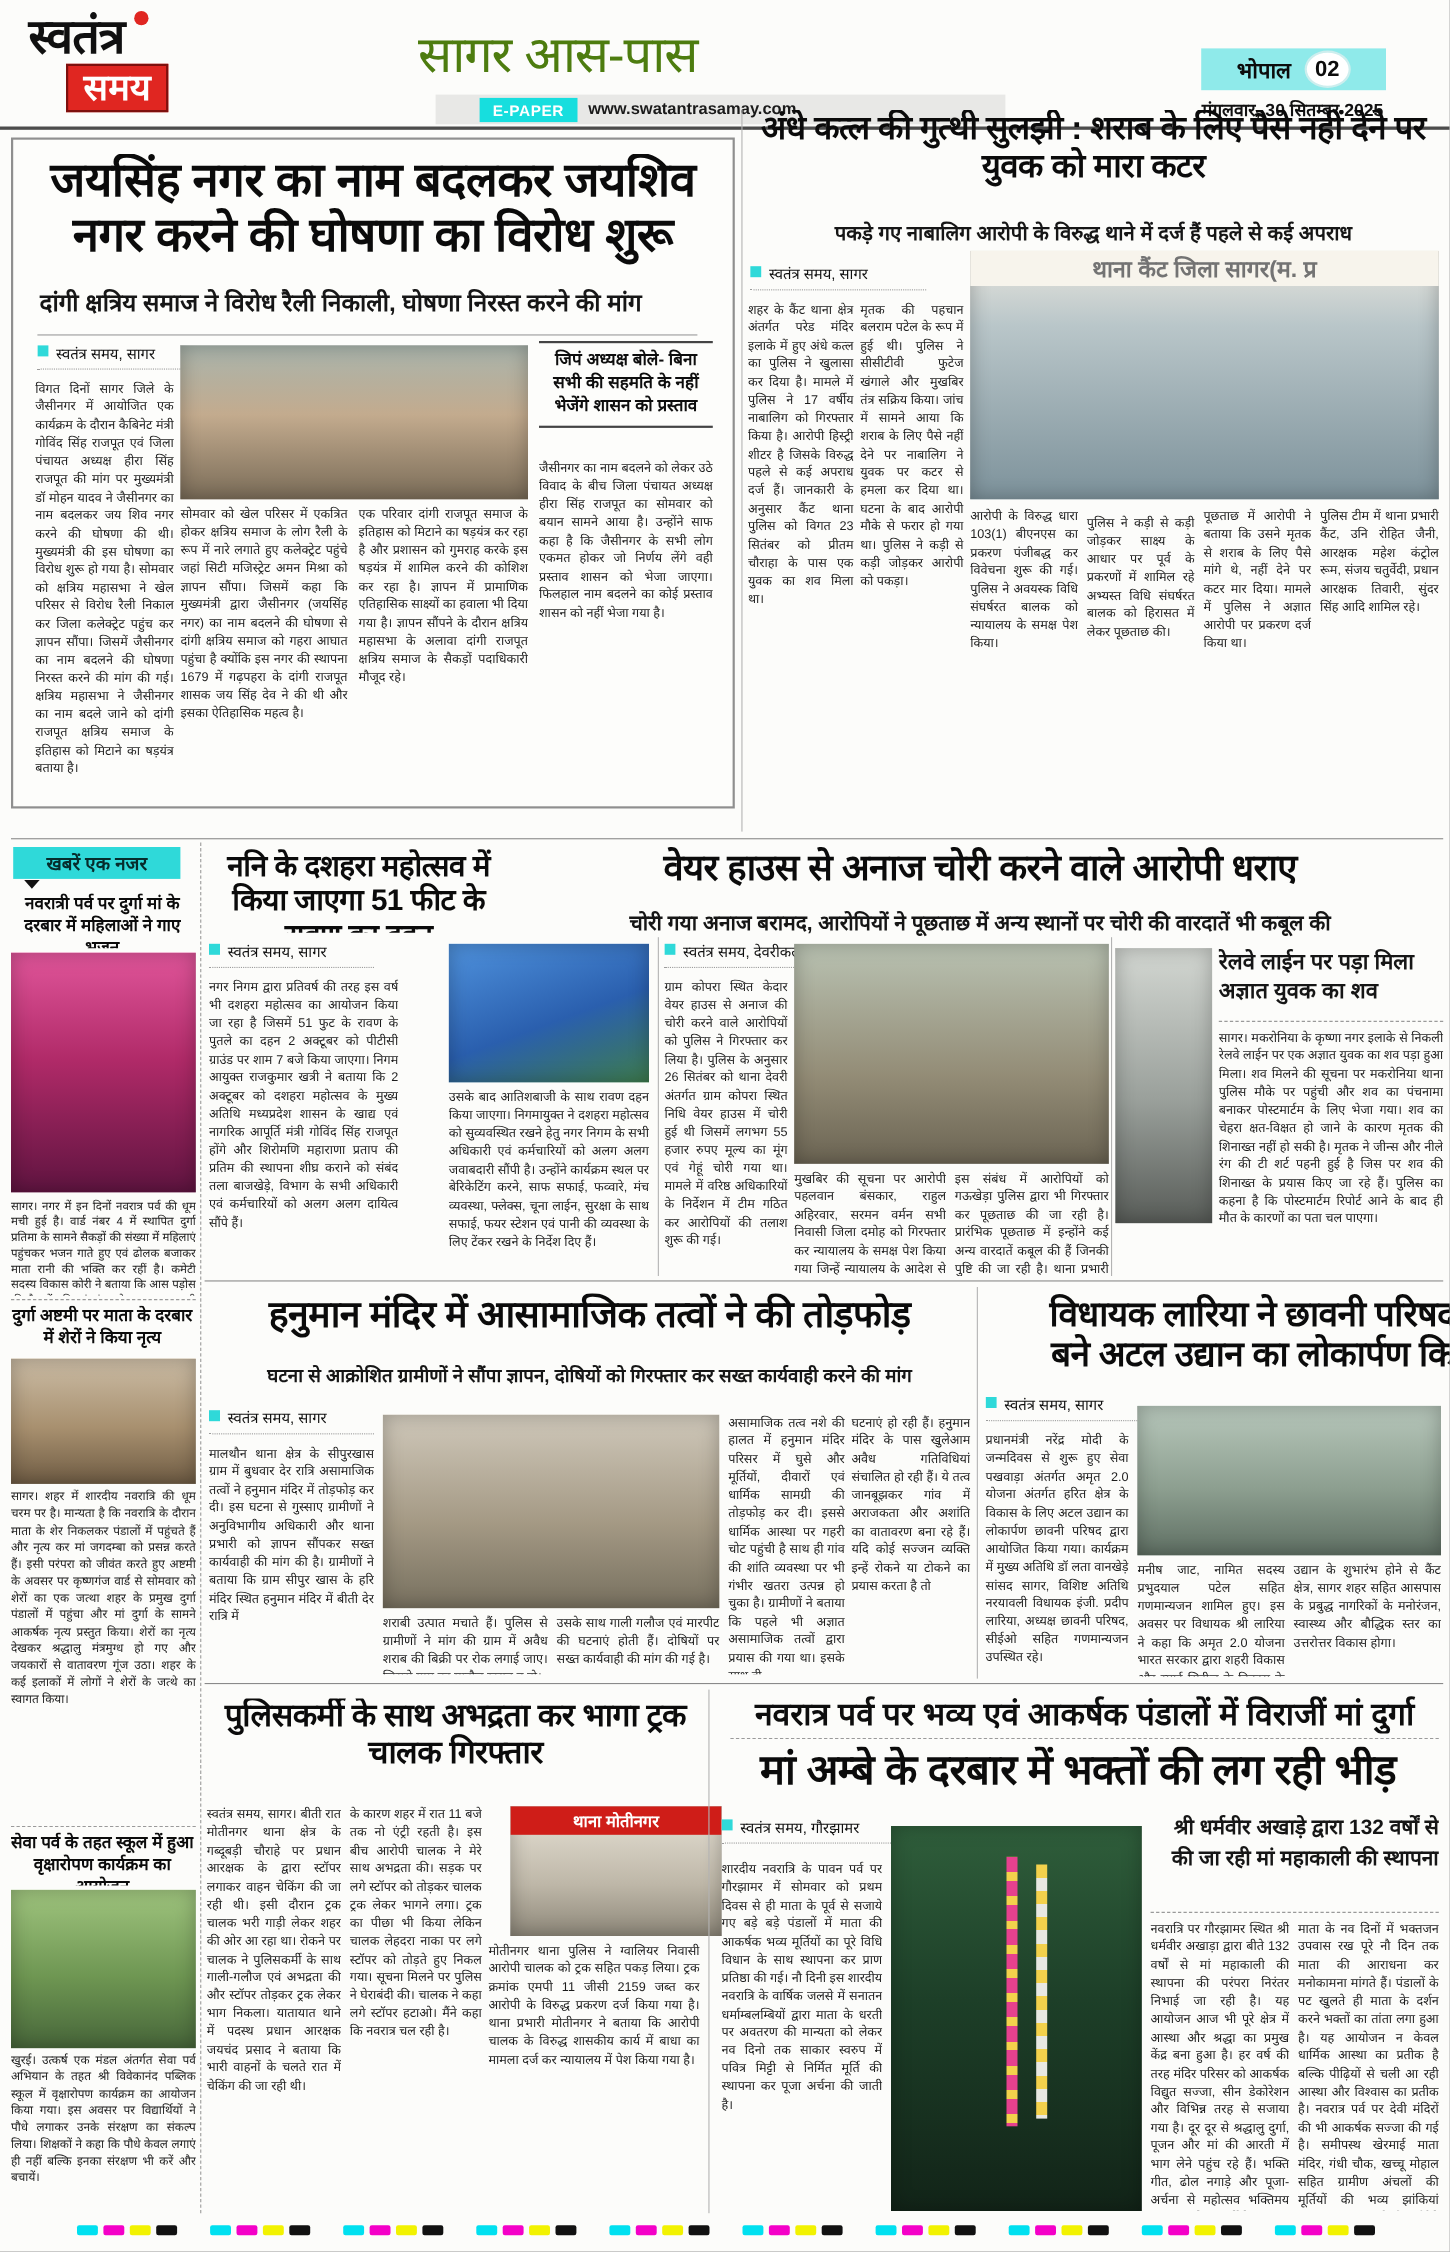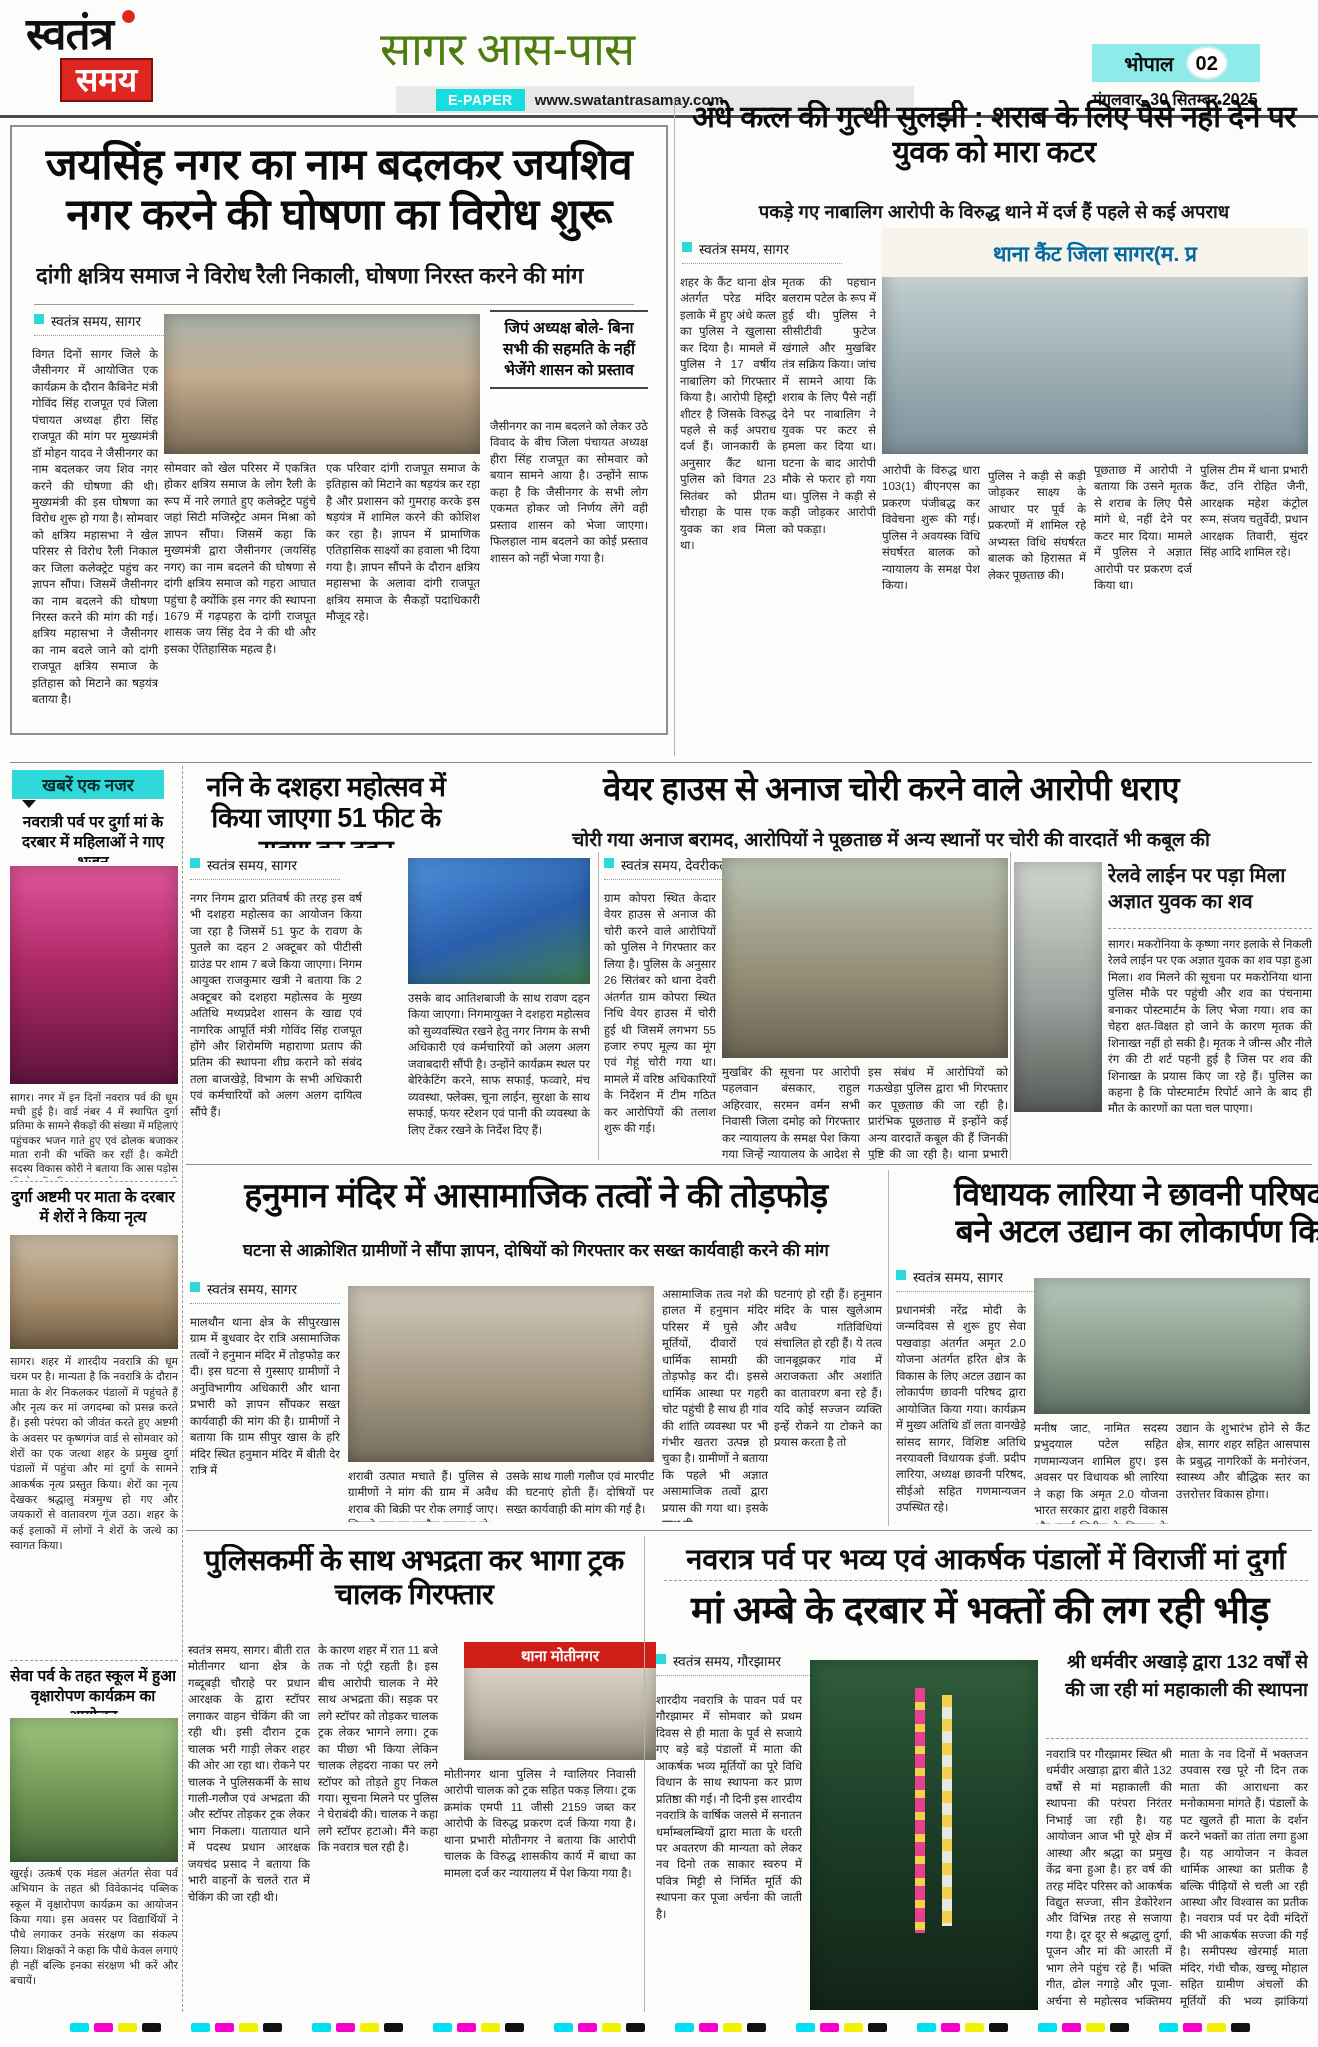--- a/index.html
+++ b/index.html
@@ -85,21 +85,21 @@
 
   <section>
     <div class="vline" style="left:674px;top:100px;height:656px"></div>
     <h1 class="abs hl" style="left:686px;top:100px;width:616px;height:94px;font-size:30px">अंधे कत्ल की गुत्थी सुलझी : शराब के लिए पैसे नहीं देने पर युवक को मारा कटर</h1>
     <h2 class="abs sub" style="left:686px;top:200px;width:616px;height:30px;font-size:18.5px;text-align:center">पकड़े गए नाबालिग आरोपी के विरुद्ध थाने में दर्ज हैं पहले से कई अपराध</h2>
     <div class="abs byline" style="left:682px;top:240px;width:160px">
       <span class="sq"></span>
       <span>स्वतंत्र समय, सागर</span>
     </div>
     <div class="photo" style="left:882px;top:228px;width:426px;height:226px;background:linear-gradient(180deg,#e9e6de 0%,#b9c6c9 30%,#7d929b 100%)">
-      <div class="sign" style="height:49px;background:#f7f4ec;color:#0369a1;font-size:21px">थाना कैंट जिला सागर(म. प्र</div>
+      <div class="sign" style="height:32px;background:#f7f4ec;color:#737373;font-size:21px">थाना कैंट जिला सागर(म. प्र</div>
     </div>
     <div class="abs col" style="left:680px;top:274px;width:96px;height:482px">शहर के कैंट थाना क्षेत्र अंतर्गत परेड मंदिर इलाके में हुए अंधे कत्ल का पुलिस ने खुलासा कर दिया है। मामले में पुलिस ने 17 वर्षीय नाबालिग को गिरफ्तार किया है। आरोपी हिस्ट्री शीटर है जिसके विरुद्ध पहले से कई अपराध दर्ज हैं। जानकारी के अनुसार कैंट थाना पुलिस को विगत 23 सितंबर को प्रीतम चौराहा के पास एक युवक का शव मिला था।</div>
     <div class="abs col" style="left:782px;top:274px;width:94px;height:482px">मृतक की पहचान बलराम पटेल के रूप में हुई थी। पुलिस ने सीसीटीवी फुटेज खंगाले और मुखबिर तंत्र सक्रिय किया। जांच में सामने आया कि शराब के लिए पैसे नहीं देने पर नाबालिग ने युवक पर कटर से हमला कर दिया था। घटना के बाद आरोपी मौके से फरार हो गया था। पुलिस ने कड़ी से कड़ी जोड़कर आरोपी को पकड़ा।</div>
     <div class="abs col" style="left:882px;top:462px;width:98px;height:294px">आरोपी के विरुद्ध धारा 103(1) बीएनएस का प्रकरण पंजीबद्ध कर विवेचना शुरू की गई। पुलिस ने अवयस्क विधि संघर्षरत बालक को न्यायालय के समक्ष पेश किया।</div>
     <div class="abs col" style="left:988px;top:468px;width:98px;height:294px">पुलिस ने कड़ी से कड़ी जोड़कर साक्ष्य के आधार पर पूर्व के प्रकरणों में शामिल रहे अभ्यस्त विधि संघर्षरत बालक को हिरासत में लेकर पूछताछ की।</div>
     <div class="abs col" style="left:1094px;top:462px;width:98px;height:294px">पूछताछ में आरोपी ने बताया कि उसने मृतक से शराब के लिए पैसे मांगे थे, नहीं देने पर कटर मार दिया। मामले में पुलिस ने अज्ञात आरोपी पर प्रकरण दर्ज किया था।</div>
     <div class="abs col" style="left:1200px;top:462px;width:108px;height:294px">पुलिस टीम में थाना प्रभारी कैंट, उनि रोहित जैनी, आरक्षक महेश कंट्रोल रूम, संजय चतुर्वेदी, प्रधान आरक्षक तिवारी, सुंदर सिंह आदि शामिल रहे।</div>
   </section>
 
   <div class="hline" style="left:10px;top:762px;width:1302px;background:#8a8a8a"></div>

